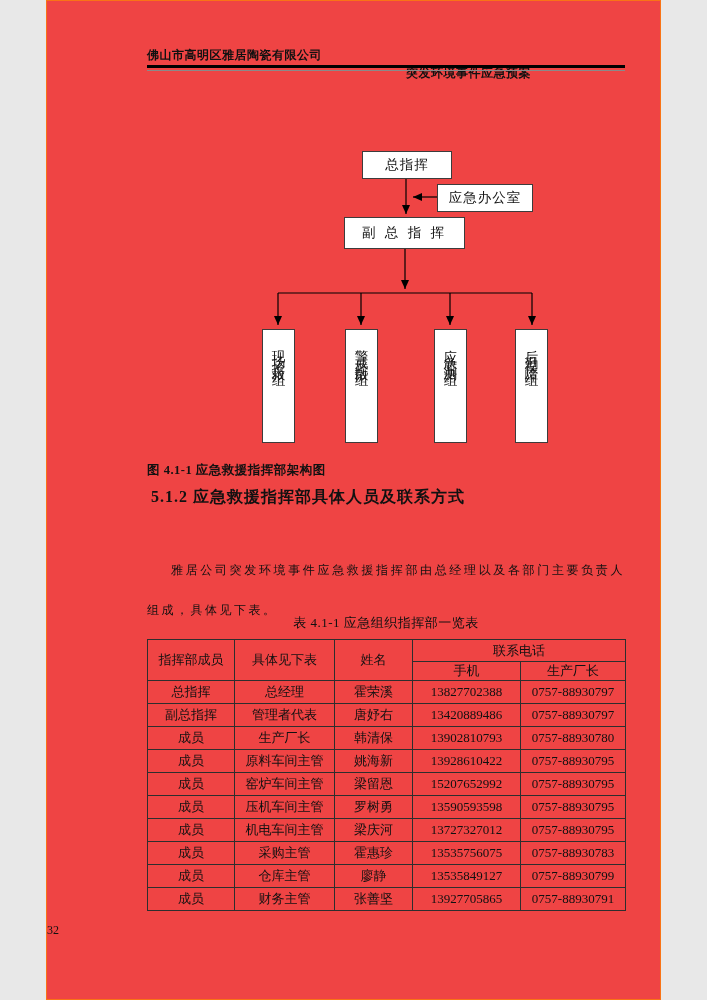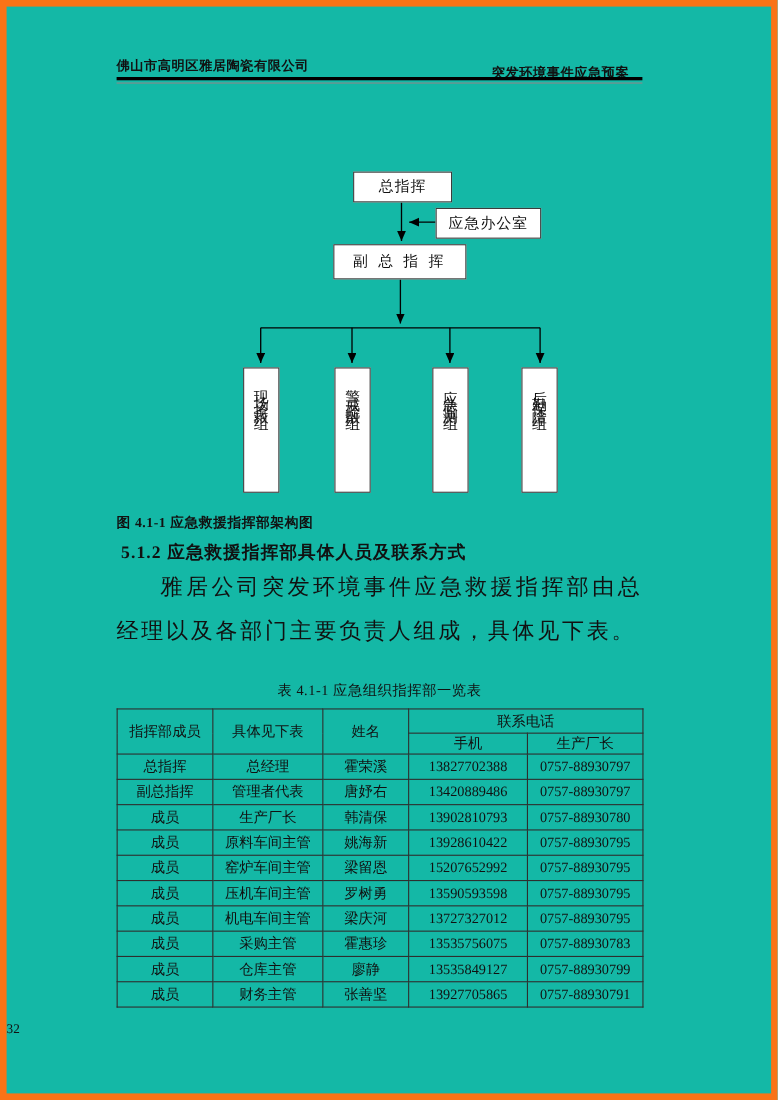--- a/index.html
+++ b/index.html
@@ -1,24 +1,24 @@
 <!DOCTYPE html>
 <html><head>
 <meta charset="utf-8">
 <style>
   html,body{margin:0;padding:0;background:#e8e8e8;}
   .page{
-    position:relative;width:707px;height:1000px;margin:0 auto;
-    background:#14b8a6;border:6px solid #f97316;box-sizing:border-box;
+    position:relative;width:615px;height:1000px;margin:0 auto;
+    background:#ef4444;border:1px solid #f97316;box-sizing:border-box;
     font-family:"Liberation Serif","DejaVu Serif",serif;color:#111;
     overflow:hidden;
   }
   
   .hdr-left{position:absolute;left:100px;top:46px;font-size:12px;font-weight:bold;letter-spacing:.5px;}
-  .hdr-right{position:absolute;right:129px;top:52px;font-size:12px;font-weight:bold;letter-spacing:.5px;}
+  .hdr-right{position:absolute;right:129px;top:64px;font-size:12px;font-weight:bold;letter-spacing:.5px;}
   .hdr-rule{position:absolute;left:100px;top:64px;width:478px;height:3px;background:#000;}
   .hdr-rule2{position:absolute;left:100px;top:69px;width:478px;height:1px;background:#8a8a8a;}
   
   .h511{position:absolute;left:104px;top:92px;font-size:16px;font-weight:bold;letter-spacing:1px;}
   .h512{position:absolute;left:104px;top:486px;font-size:16px;font-weight:bold;letter-spacing:1px;}
   
   .chart{position:absolute;left:100px;top:140px;width:478px;height:312px;}
   .chart svg{position:absolute;left:0;top:0;}
   .cbox{
     position:absolute;box-sizing:border-box;border:1px solid #3c3c3c;background:#fff;
@@ -32,22 +32,22 @@
     position:absolute;top:188px;width:33px;height:114px;box-sizing:border-box;
     border:1px solid #3c3c3c;background:#fff;
     writing-mode:vertical-rl;text-orientation:upright;
     font-size:13.5px;letter-spacing:6px;line-height:31px;
     padding-top:9px;text-align:left;
   }
   .vbox.g1{left:115px;} .vbox.g2{left:198px;} .vbox.g3{left:287px;} .vbox.g4{left:368px;}
   .fig-caption{position:absolute;left:100px;top:461px;width:478px;text-align:left;
     font-size:12.5px;font-weight:bold;letter-spacing:.5px;}
   
-  .para{position:absolute;left:100px;top:508px;width:478px;
-    font-size:20px;line-height:40px;letter-spacing:2.5px;
+  .para{position:absolute;left:100px;top:549px;width:478px;
+    font-size:12px;line-height:40px;letter-spacing:2.5px;
     text-indent:2em;text-align:justify;}
   
   .tbl-title{position:absolute;left:100px;top:613px;width:478px;text-align:center;
     font-size:13px;font-weight:normal;letter-spacing:.5px;}
   table.contact{position:absolute;left:100px;top:638px;width:478px;
     border-collapse:collapse;table-layout:fixed;}
   table.contact td,table.contact th{
     border:1px solid #2e2e2e;text-align:center;vertical-align:middle;
     font-size:13px;font-weight:normal;padding:0;height:22px;
     overflow:hidden;white-space:nowrap;

